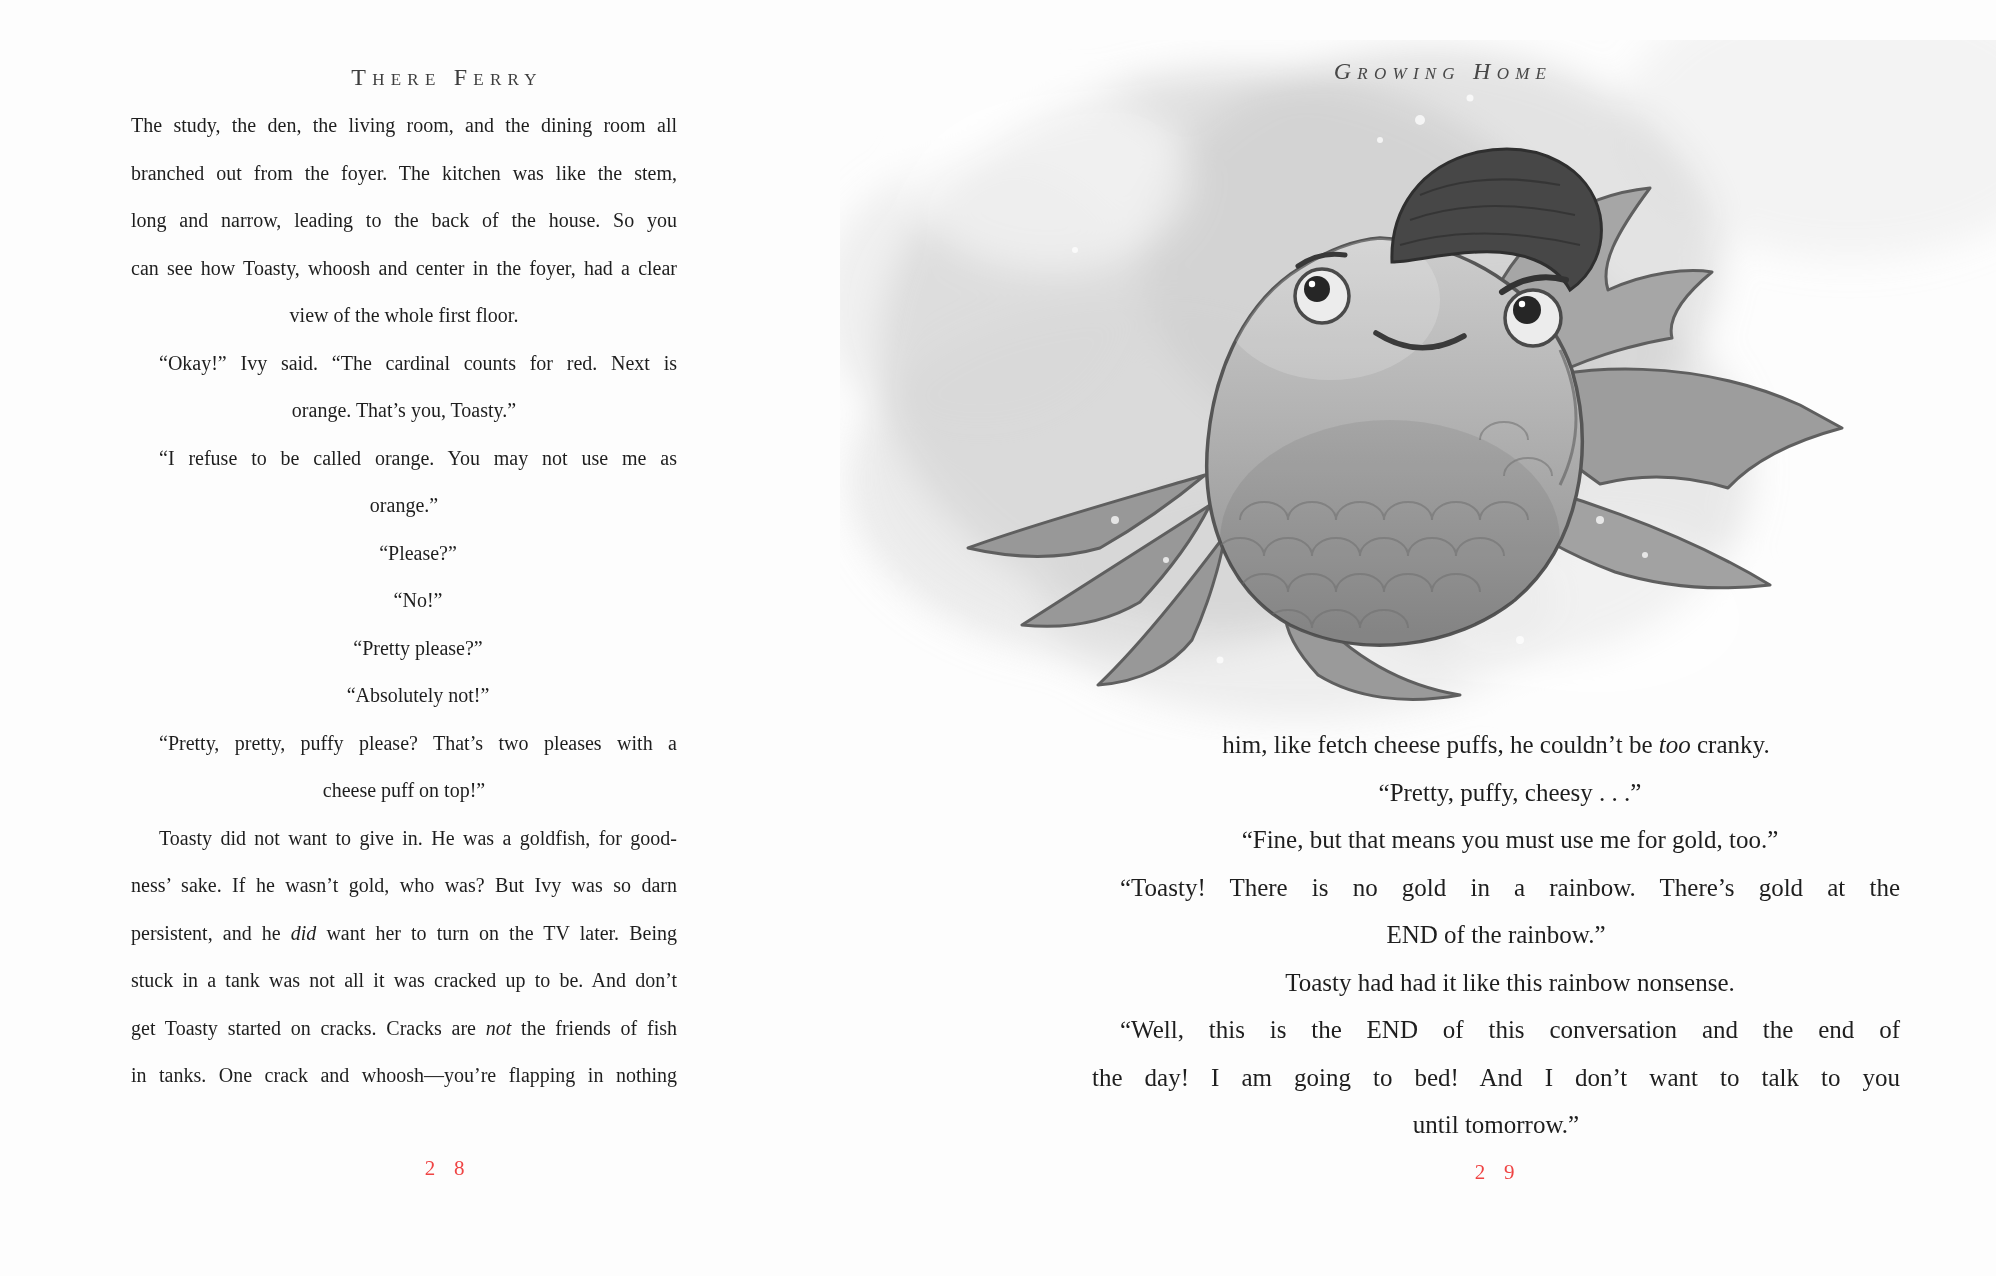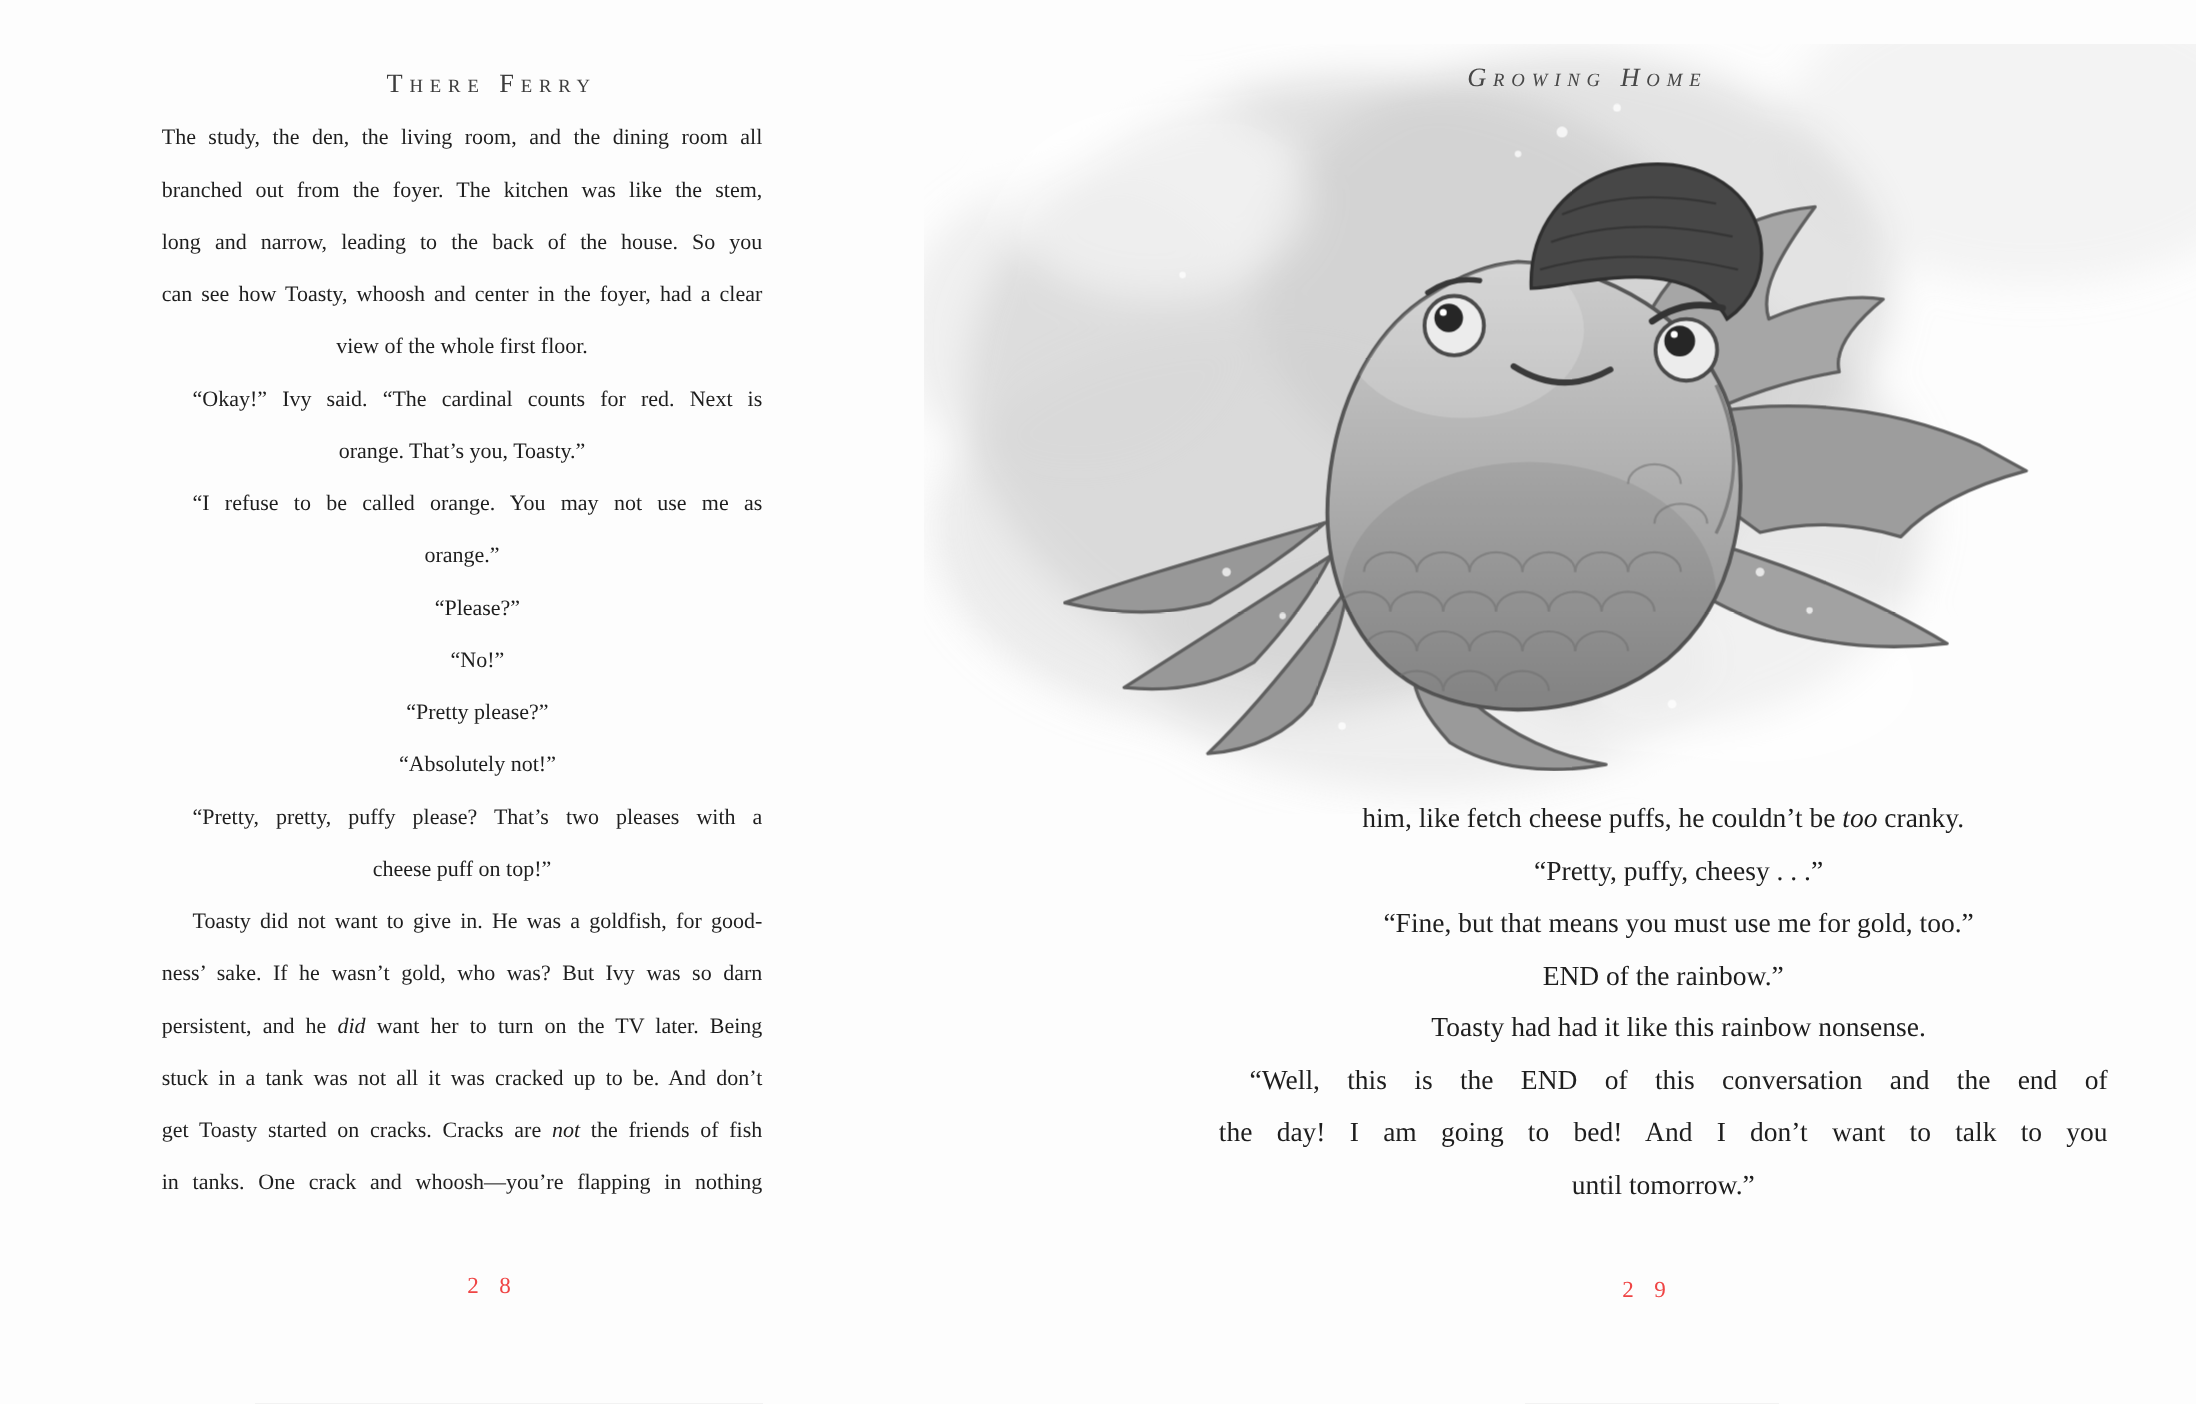--- a/index.html
+++ b/index.html
@@ -9,21 +9,21 @@
     font-family:"Liberation Serif","DejaVu Serif",serif;
     color:#1e1e1e;
   }
   .running-head {
     position:absolute; text-align:center;
     font-variant:small-caps; letter-spacing:.26em;
     font-size:24px; color:#3d3d3d; white-space:nowrap;
   }
   .running-head-left  { left:347px; top:64px;  width:200px; }
   .running-head-right { left:1293px; top:58px; width:300px; font-style:italic; color:#474747; }
-  .textblock { position:absolute;margin-left:16px; }
+  .textblock { position:absolute; }
   .textblock-left  { left:131px;  top:102px; width:546px; font-size:20px; line-height:47.5px; }
   .textblock-right { left:1092px; top:721px; width:808px; font-size:25px; line-height:47.5px; }
   .line { text-align:center; }
   .line.justify { text-align:justify; text-align-last:justify; text-justify:inter-word; }
   .line.indent { text-indent:28px; }
   .line em { font-style:italic; }
   .folio {
     position:absolute; text-align:center; font-size:21px;
     letter-spacing:.32em; color:#ef4444;
   }
@@ -175,20 +175,21 @@
             <circle cx="1075" cy="250" r="3"></circle>
         </g>
       </svg>
     </div>
 
     <div class="running-head running-head-right">Growing Home</div>
     <div class="textblock textblock-right">
         <div class="line"><span>him, like fetch cheese puffs, he couldn’t be </span><em>too</em><span> cranky.</span></div>
         <div class="line indent"><span>“Pretty, puffy, cheesy . . .”</span></div>
         <div class="line indent"><span>“Fine, but that means you must use me for gold, too.”</span></div>
+        <div class="line indent justify"><span>“Toasty! There is no gold in a rainbow. There’s gold at the</span></div>
         <div class="line"><span>END of the rainbow.”</span></div>
         <div class="line indent"><span>Toasty had had it like this rainbow nonsense.</span></div>
         <div class="line indent justify"><span>“Well, this is the END of this conversation and the end of</span></div>
         <div class="line justify"><span>the day! I am going to bed! And I don’t want to talk to you</span></div>
         <div class="line"><span>until tomorrow.”</span></div>
       </div>
     <div class="folio folio-right">2 9</div>
   </section>
 
 </div>

